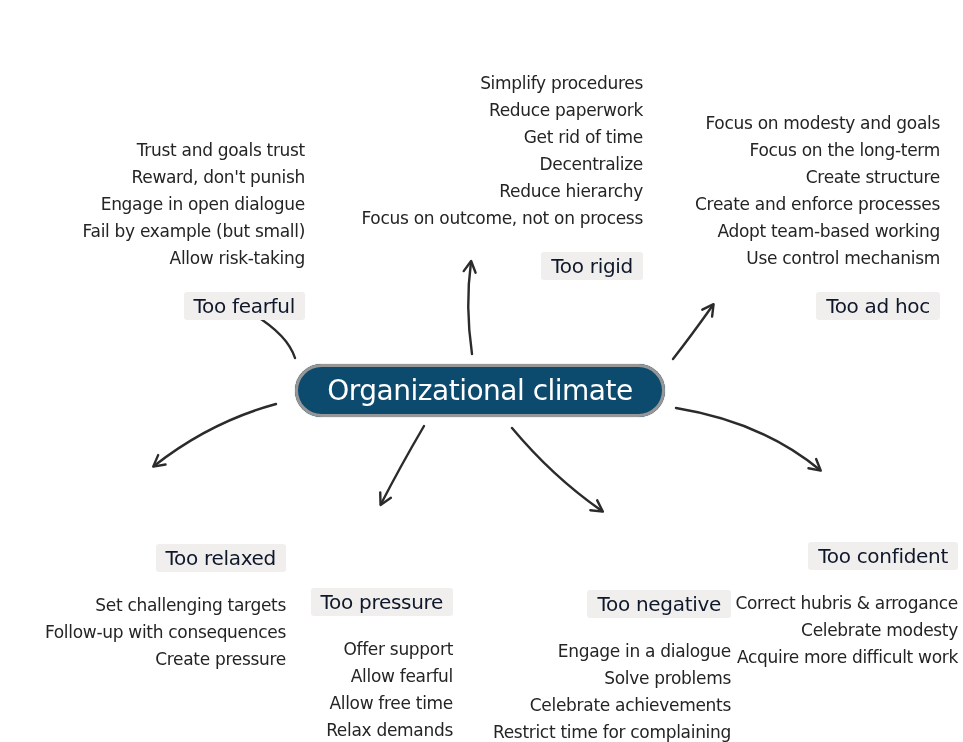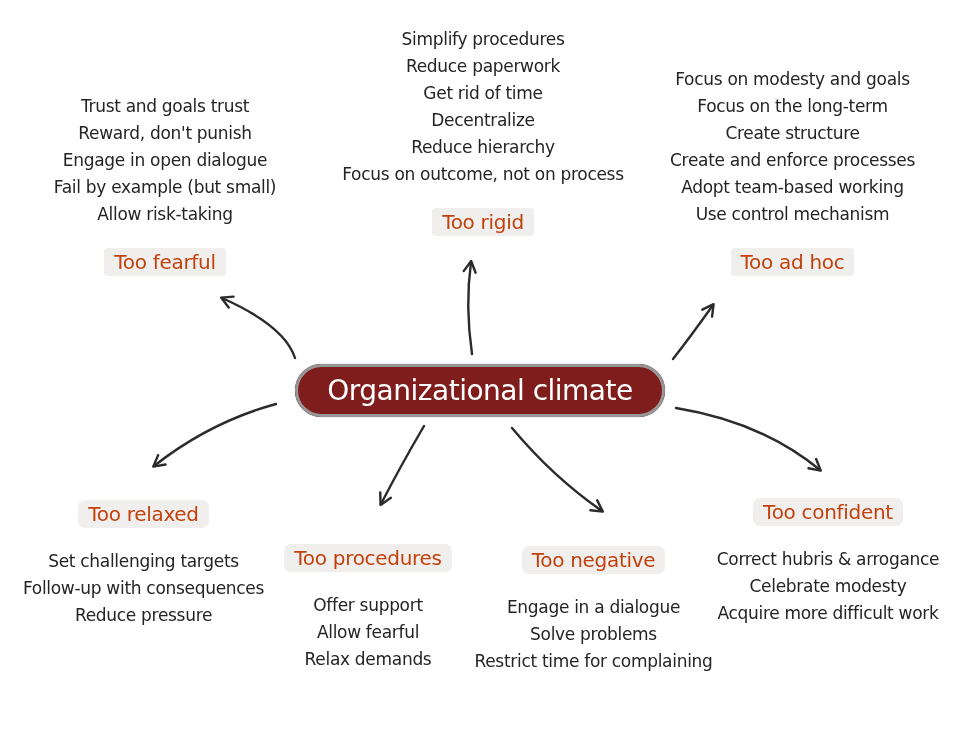--- a/index.html
+++ b/index.html
@@ -16,48 +16,49 @@
     overflow: hidden;
     color: #222222;
   }
   #connectors {
     position: absolute;
     left: 0; top: 0;
     width: 963px; height: 742px;
   }
   .branch {
     position: absolute;
-    text-align: center;
+    text-align: right;
     letter-spacing: -0.3px;
+    margin-top: 44px;
   }
   .items .item {
     font-size: 17px;
     line-height: 27px;
     white-space: nowrap;
     color: #242424;
   }
   .branch-label {
     display: inline-block;
     font-size: 20px;
     line-height: 24px;
     padding: 2px 10px;
     background: #f0efed;
     border-radius: 3px;
-    color: #c2410c;
+    color: #0f172a;
     white-space: nowrap;
   }
   .label-below .branch-label { margin-top: 20px; }
-  .label-above .branch-label { margin-bottom: 20px; border-radius: 7px; }
+  .label-above .branch-label { margin-bottom: 20px; }
   #center-node {
     position: absolute;
     left: 295px;
     top: 364px;
     width: 370px;
     height: 53px;
-    background: #7f1d1d;
+    background: #0c4a6e;
     border-radius: 27px;
     box-shadow: inset 0 0 0 3px #979797, 0 0 1px #6f6f6f;
     display: flex;
     align-items: center;
     justify-content: center;
     color: #ffffff;
     font-size: 28px;
     letter-spacing: -0.5px;
     white-space: nowrap;
   }
@@ -123,42 +124,44 @@
     <div class="branch-label">Too ad hoc</div>
   </div>
 
   <div class="branch label-above" style="left:1px; top:500px; width:285px;">
     <div>
       <div class="branch-label">Too relaxed</div>
     </div>
     <div class="items">
       <div class="item">Set challenging targets</div>
       <div class="item">Follow-up with consequences</div>
-      <div class="item">Reduce pressure</div>
+      <div class="item">Create pressure</div>
     </div>
   </div>
 
   <div class="branch label-above" style="left:283px; top:544px; width:170px;">
     <div>
-      <div class="branch-label">Too procedures</div>
+      <div class="branch-label">Too pressure</div>
     </div>
     <div class="items">
       <div class="item">Offer support</div>
       <div class="item">Allow fearful</div>
+      <div class="item">Allow free time</div>
       <div class="item">Relax demands</div>
     </div>
   </div>
 
   <div class="branch label-above" style="left:456px; top:546px; width:275px;">
     <div>
       <div class="branch-label">Too negative</div>
     </div>
     <div class="items">
       <div class="item">Engage in a dialogue</div>
       <div class="item">Solve problems</div>
+      <div class="item">Celebrate achievements</div>
       <div class="item">Restrict time for complaining</div>
     </div>
   </div>
 
   <div class="branch label-above" style="left:698px; top:498px; width:260px;">
     <div>
       <div class="branch-label">Too confident</div>
     </div>
     <div class="items">
       <div class="item">Correct hubris &amp; arrogance</div>

